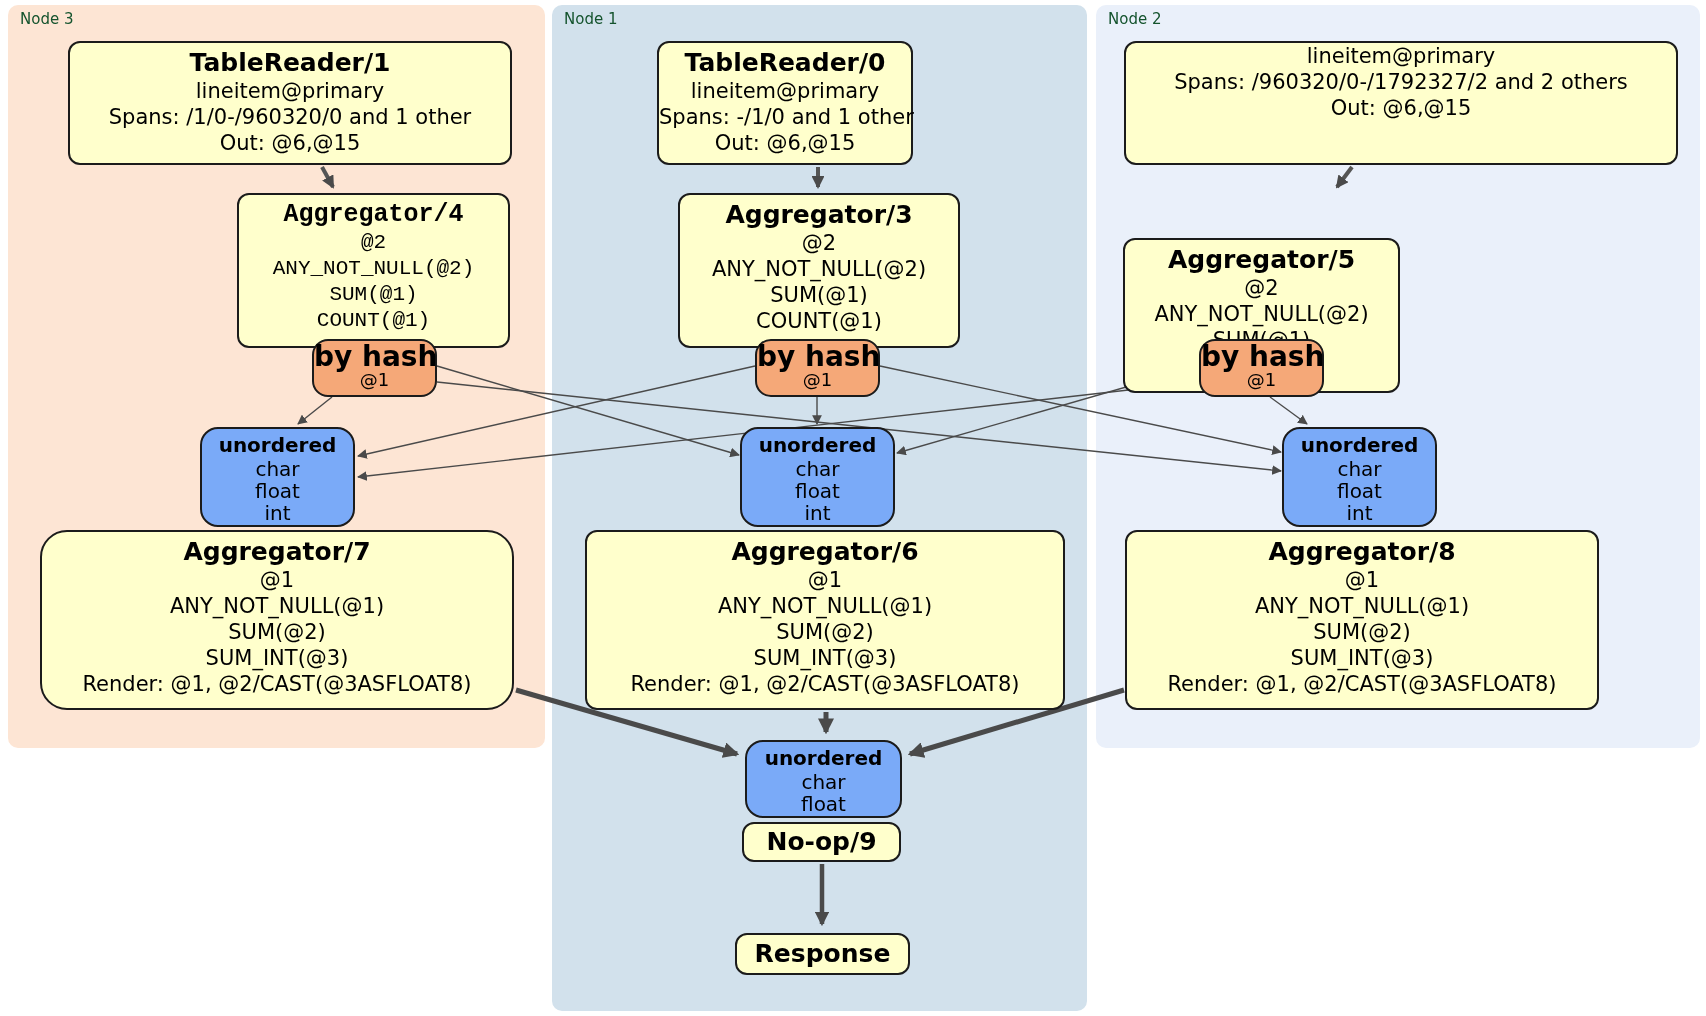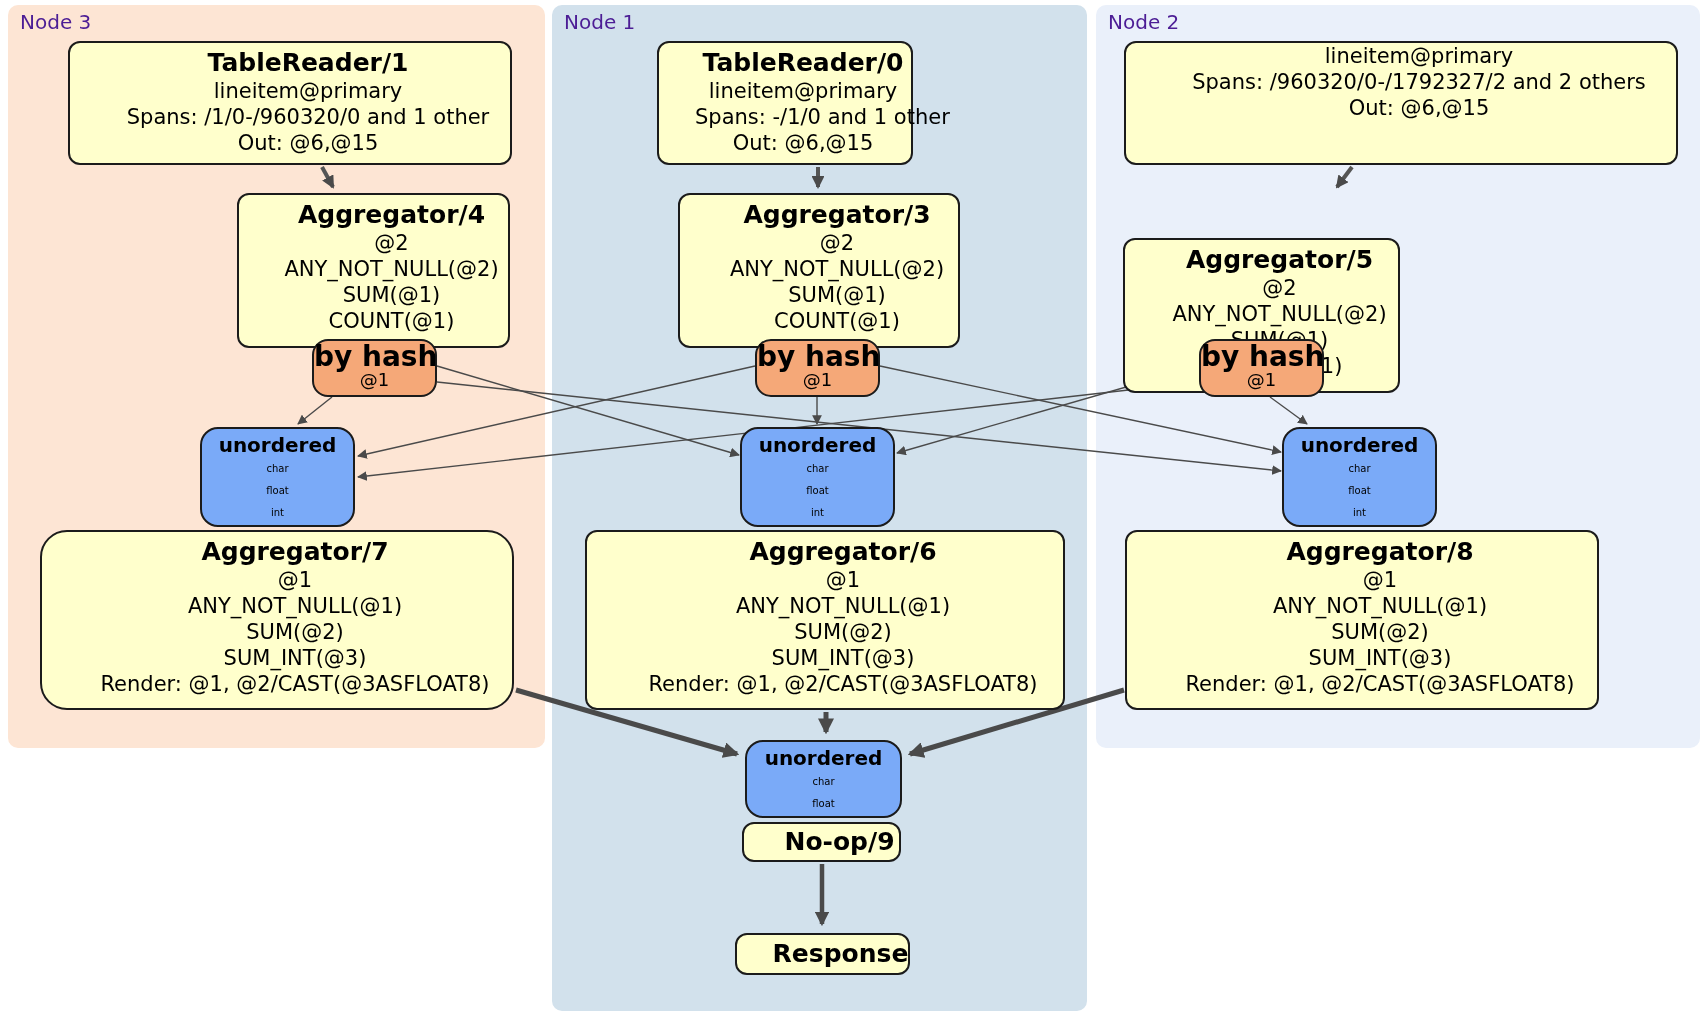--- a/index.html
+++ b/index.html
@@ -1,36 +1,36 @@
 <!DOCTYPE html>
 <html><head>
 <meta charset="utf-8">
 <style>
   html,body { margin:0; padding:0; background:#ffffff; }
   body { font-family:"DejaVu Sans","Liberation Sans",sans-serif; color:#000; }
   #canvas { position:relative; width:1706px; height:1016px; background:#ffffff; overflow:hidden; }
 
   .region { position:absolute; border-radius:10px; }
-  .region-label { position:absolute; font-size:20px; color:#4c1d95; }
+  .region-label { position:absolute; font-size:15px; color:#14532d; }
 
   #edges { position:absolute; left:0; top:0; width:1706px; height:1016px; pointer-events:none; }
 
   .box { position:absolute; box-sizing:border-box; border:2px solid #1b1b1b; text-align:center; }
-  .yellow { background:#ffffcc; border-radius:12px;padding-left:36px; }
+  .yellow { background:#ffffcc; border-radius:12px; }
   .orange { background:#f5a878; border-radius:16px; }
   .blue   { background:#7aaaf8; border-radius:18px; }
 
   .box .title { font-weight:bold; font-size:25px; line-height:30px; padding-top:5px; white-space:nowrap; }
   .box .line  { font-size:21px; line-height:26px; white-space:nowrap; }
 
   .router .title { font-size:28px; line-height:24px; padding-top:4px; }
   .router .line  { font-size:18px; line-height:22px; }
 
   .sync .title { font-size:20px; line-height:26px; padding-top:3px; }
-  .sync .line  { font-size:10px; line-height:22px; }
+  .sync .line  { font-size:20px; line-height:22px; }
 
   .flat { display:flex; align-items:center; justify-content:center; }
   .flat .title { padding-top:0; }
 </style>
 </head>
 <body>
 
 <div id="canvas">
 
   <div class="region" style="left:8px;top:5px;width:537px;height:743px;background:#fde5d4;"></div>
@@ -80,21 +80,21 @@
     </g>
   </svg>
 
   <div class="box yellow" style="left:68px;top:41px;width:444px;height:124px;">
     <div class="title">TableReader/1</div>
     <div class="line">lineitem@primary</div>
     <div class="line">Spans: /1/0-/960320/0 and 1 other</div>
     <div class="line">Out: @6,@15</div>
   </div>
 
-  <div class="box yellow" style="left:237px;top:193px;width:273px;height:155px;">
+  <div class="box yellow" style="left:237px;top:193px;width:273px;height:155px;font-family:Liberation Mono, monospace;">
     <div class="title">Aggregator/4</div>
     <div class="line">@2</div>
     <div class="line">ANY_NOT_NULL(@2)</div>
     <div class="line">SUM(@1)</div>
     <div class="line">COUNT(@1)</div>
   </div>
 
   <div class="box orange router" style="left:312px;top:339px;width:125px;height:58px;">
     <div class="title">by hash</div>
     <div class="line">@1</div>

